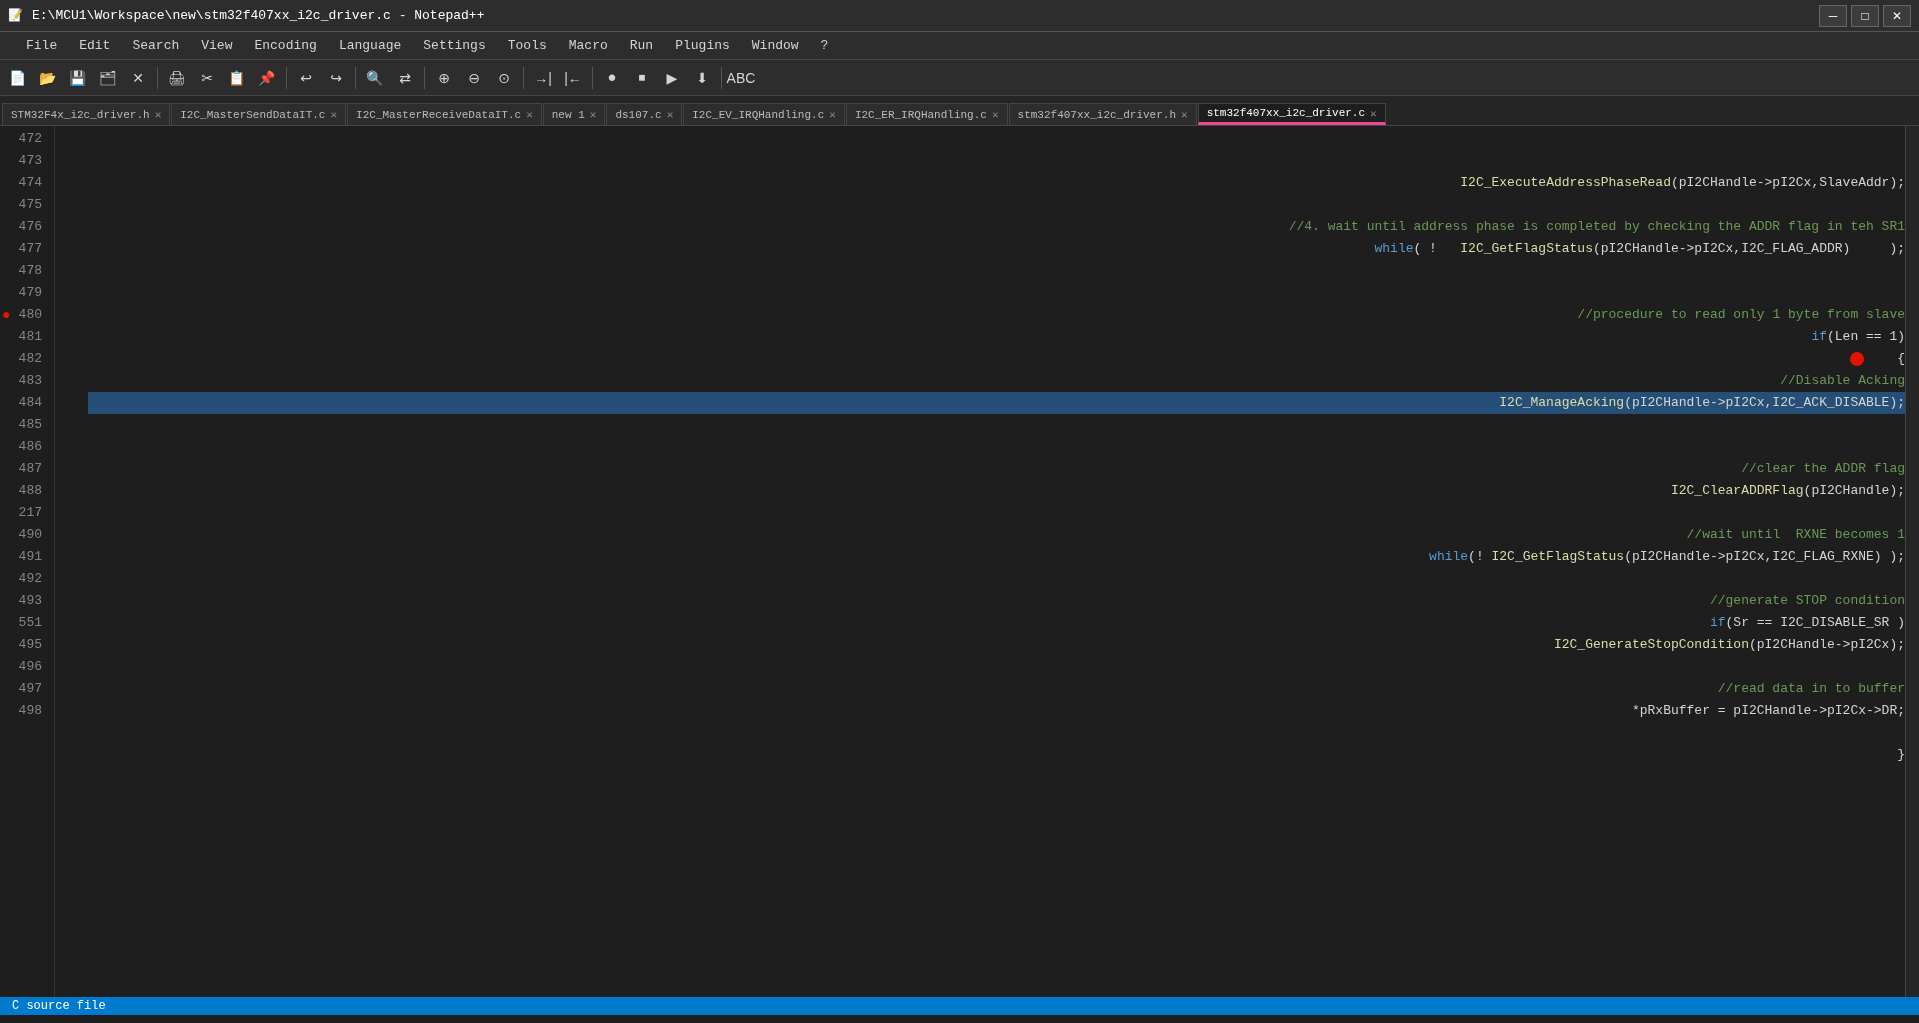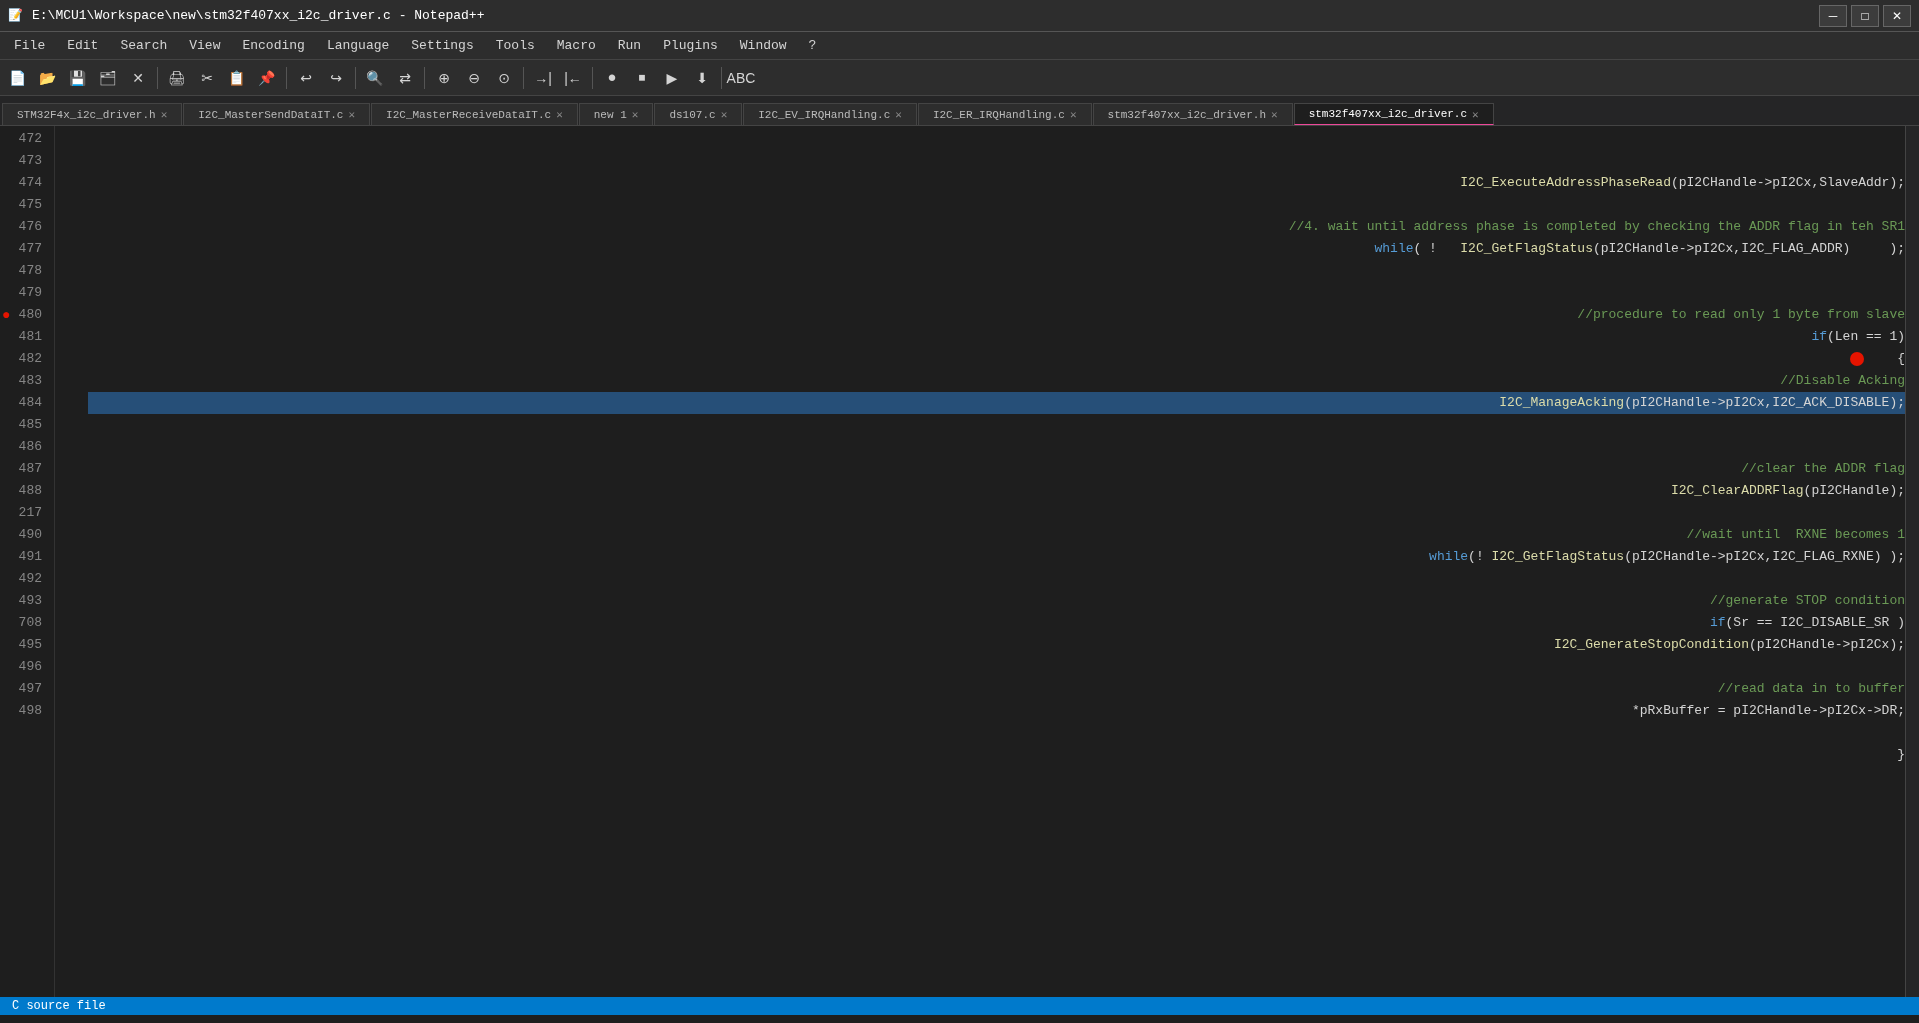--- a/index.html
+++ b/index.html
@@ -55,21 +55,21 @@
       align-items: center;
       justify-content: center;
     }
 
     
     #menu-bar {
       background: #2d2d2d;
       height: 28px;
       display: flex;
       align-items: center;
-      padding: 0 4px;
+      padding: 0 16px;
       border-bottom: 1px solid #444;
       gap: 2px;
     }
     .menu-item {
       padding: 2px 10px;
       color: #d4d4d4;
       font-size: 13px;
       cursor: pointer;
       height: 22px;
       display: flex;
@@ -110,37 +110,37 @@
       background: #252526;
       height: 30px;
       display: flex;
       align-items: flex-end;
       border-bottom: 1px solid #444;
       overflow: hidden;
       padding-left: 2px;
     }
     .tab {
       height: 22px;
-      padding: 0 14px;
+      padding: 0 8px;
       background: #2d2d2d;
       border: 1px solid #444;
       border-bottom: none;
       color: #bbb;
       font-size: 11px;
       display: flex;
       align-items: center;
       gap: 5px;
       cursor: pointer;
       white-space: nowrap;
       margin-right: 1px;
     }
     .tab.active {
       background: #1e1e1e;
       color: #fff;
-      border-bottom: 1px solid #ec4899;
+      border-bottom: 3px solid #ec4899;
     }
     .tab-close {
       font-size: 11px;
       cursor: pointer;
       color: #888;
     }
 
     
     #main-area {
       display: flex;
@@ -372,21 +372,21 @@
         <span class="lnum">484</span>
         <span class="lnum">485</span>
         <span class="lnum">486</span>
         <span class="lnum">487</span>
         <span class="lnum">488</span>
         <span class="lnum">217</span>
         <span class="lnum">490</span>
         <span class="lnum">491</span>
         <span class="lnum">492</span>
         <span class="lnum">493</span>
-        <span class="lnum">708</span>
+        <span class="lnum">551</span>
         <span class="lnum">495</span>
         <span class="lnum">496</span>
         <span class="lnum">497</span>
         <span class="lnum">498</span>
       </div>
   </div>
 
   <div id="code-area">
     <div id="code-container"><div class="code-line"><span>    <span class="fn">I2C_ExecuteAddressPhaseRead</span>(pI2CHandle-&gt;pI2Cx,SlaveAddr);</span></div><div class="code-line"><span></span></div><div class="code-line"><span>    <span class="cm">//4. wait until address phase is completed by checking the ADDR flag in teh SR1</span></span></div><div class="code-line"><span>    <span class="kw">while</span>( !   <span class="fn">I2C_GetFlagStatus</span>(pI2CHandle-&gt;pI2Cx,I2C_FLAG_ADDR)     );</span></div><div class="code-line"><span></span></div><div class="code-line"><span></span></div><div class="code-line"><span>    <span class="cm">//procedure to read only 1 byte from slave</span></span></div><div class="code-line"><span>    <span class="kw">if</span>(Len == 1)</span></div><div class="code-line"><span class="bp-marker"></span><span>    {</span></div><div class="code-line"><span>        <span class="cm">//Disable Acking</span></span></div><div class="code-line highlighted"><span>        <span class="fn">I2C_ManageAcking</span>(pI2CHandle-&gt;pI2Cx,I2C_ACK_DISABLE);</span></div><div class="code-line"><span></span></div><div class="code-line"><span></span></div><div class="code-line"><span>        <span class="cm">//clear the ADDR flag</span></span></div><div class="code-line"><span>        <span class="fn">I2C_ClearADDRFlag</span>(pI2CHandle);</span></div><div class="code-line"><span></span></div><div class="code-line"><span>        <span class="cm">//wait until  RXNE becomes 1</span></span></div><div class="code-line"><span>        <span class="kw">while</span>(! <span class="fn">I2C_GetFlagStatus</span>(pI2CHandle-&gt;pI2Cx,I2C_FLAG_RXNE) );</span></div><div class="code-line"><span></span></div><div class="code-line"><span>        <span class="cm">//generate STOP condition</span></span></div><div class="code-line"><span>        <span class="kw">if</span>(Sr == I2C_DISABLE_SR )</span></div><div class="code-line"><span>            <span class="fn">I2C_GenerateStopCondition</span>(pI2CHandle-&gt;pI2Cx);</span></div><div class="code-line"><span></span></div><div class="code-line"><span>        <span class="cm">//read data in to buffer</span></span></div><div class="code-line"><span>        *pRxBuffer = pI2CHandle-&gt;pI2Cx-&gt;DR;</span></div><div class="code-line"><span></span></div><div class="code-line"><span>    }</span></div></div>
   </div>

